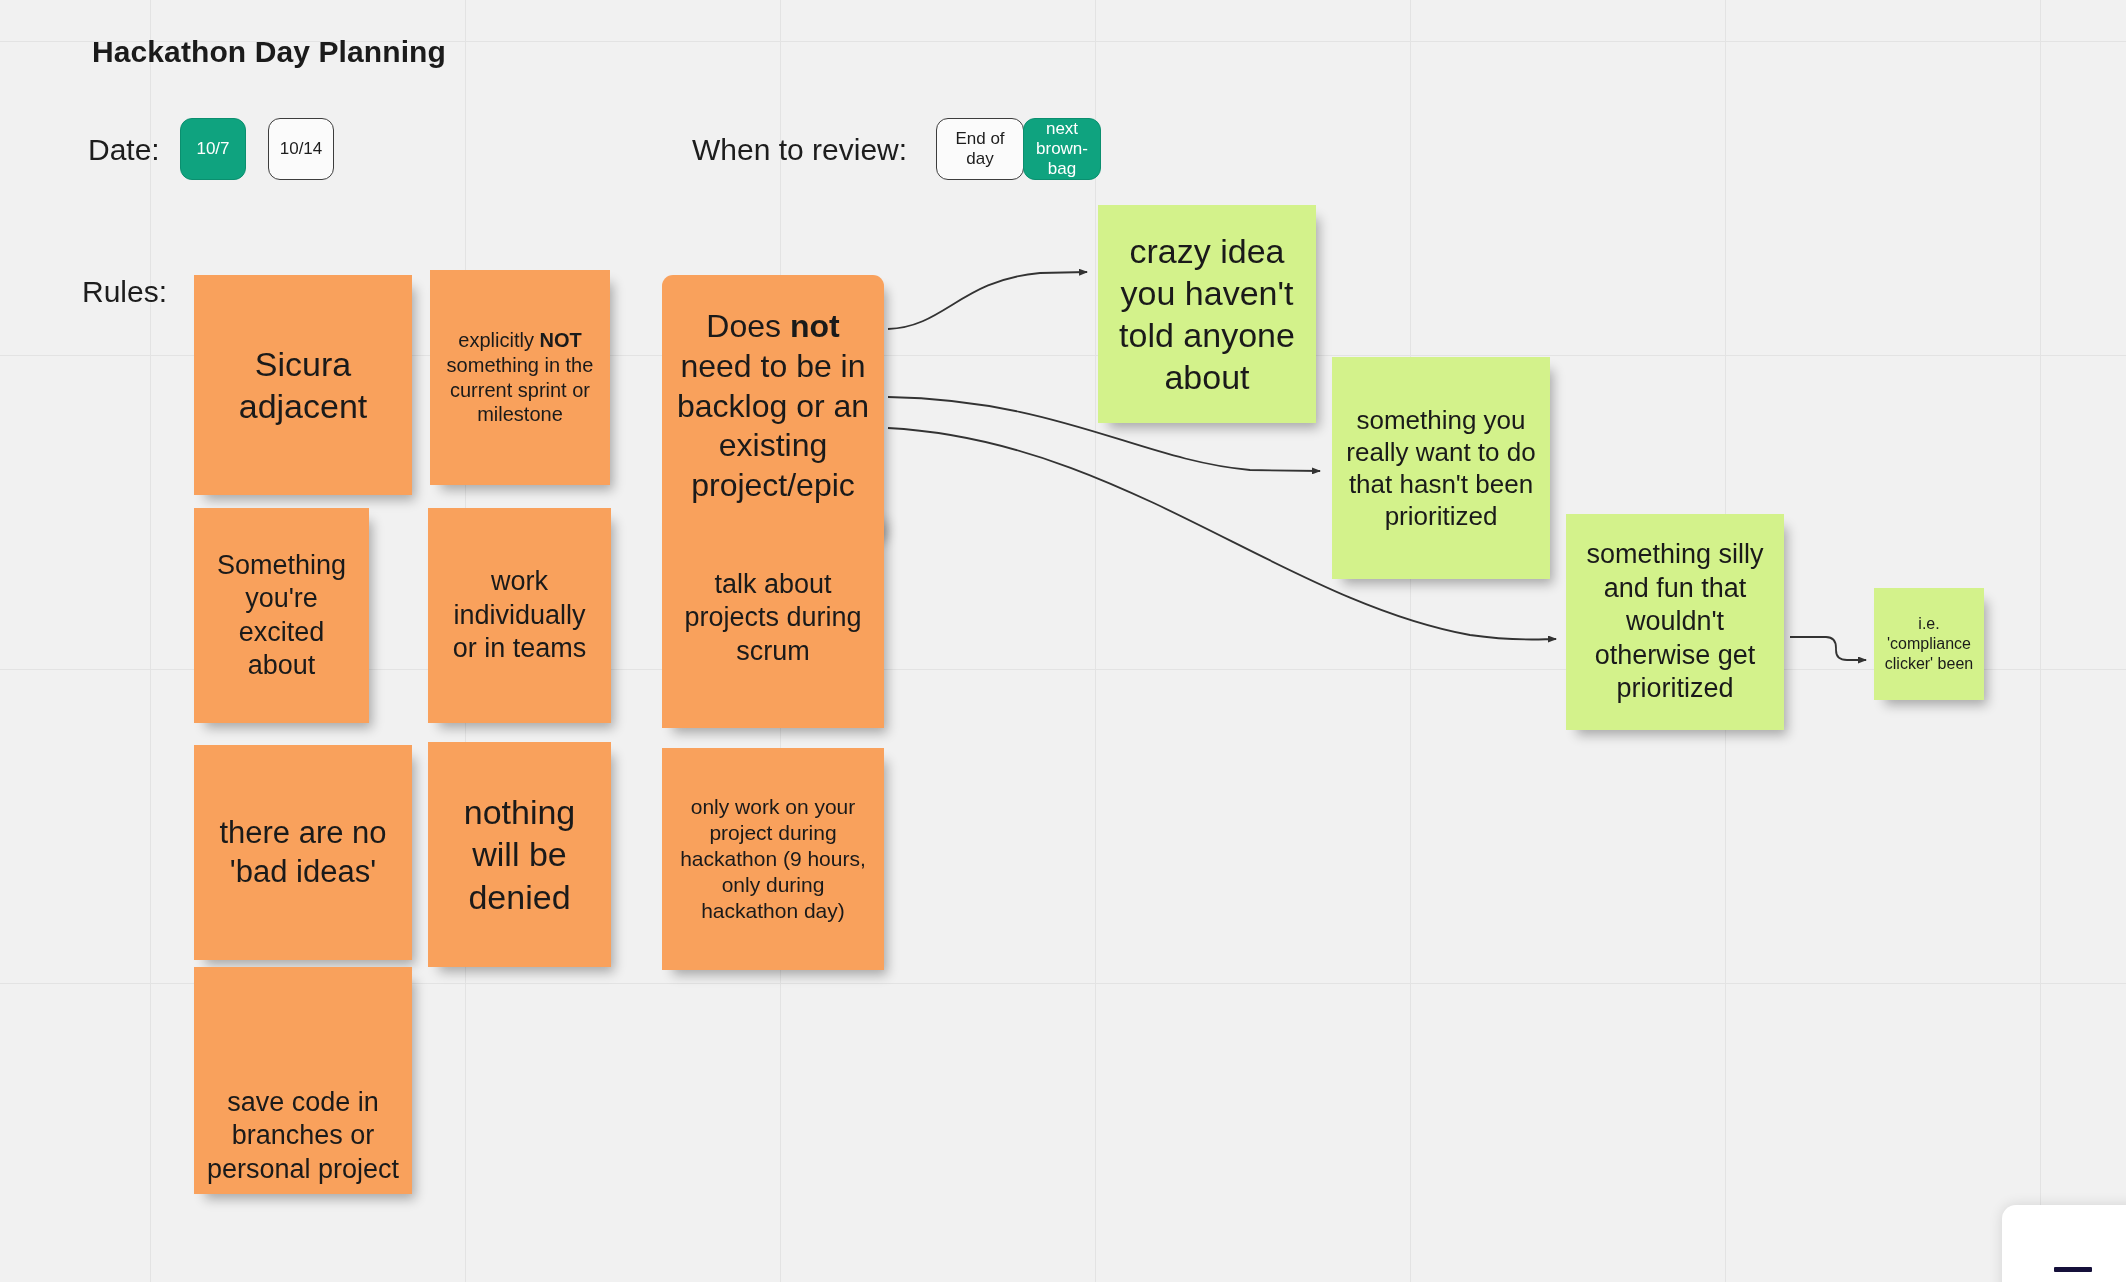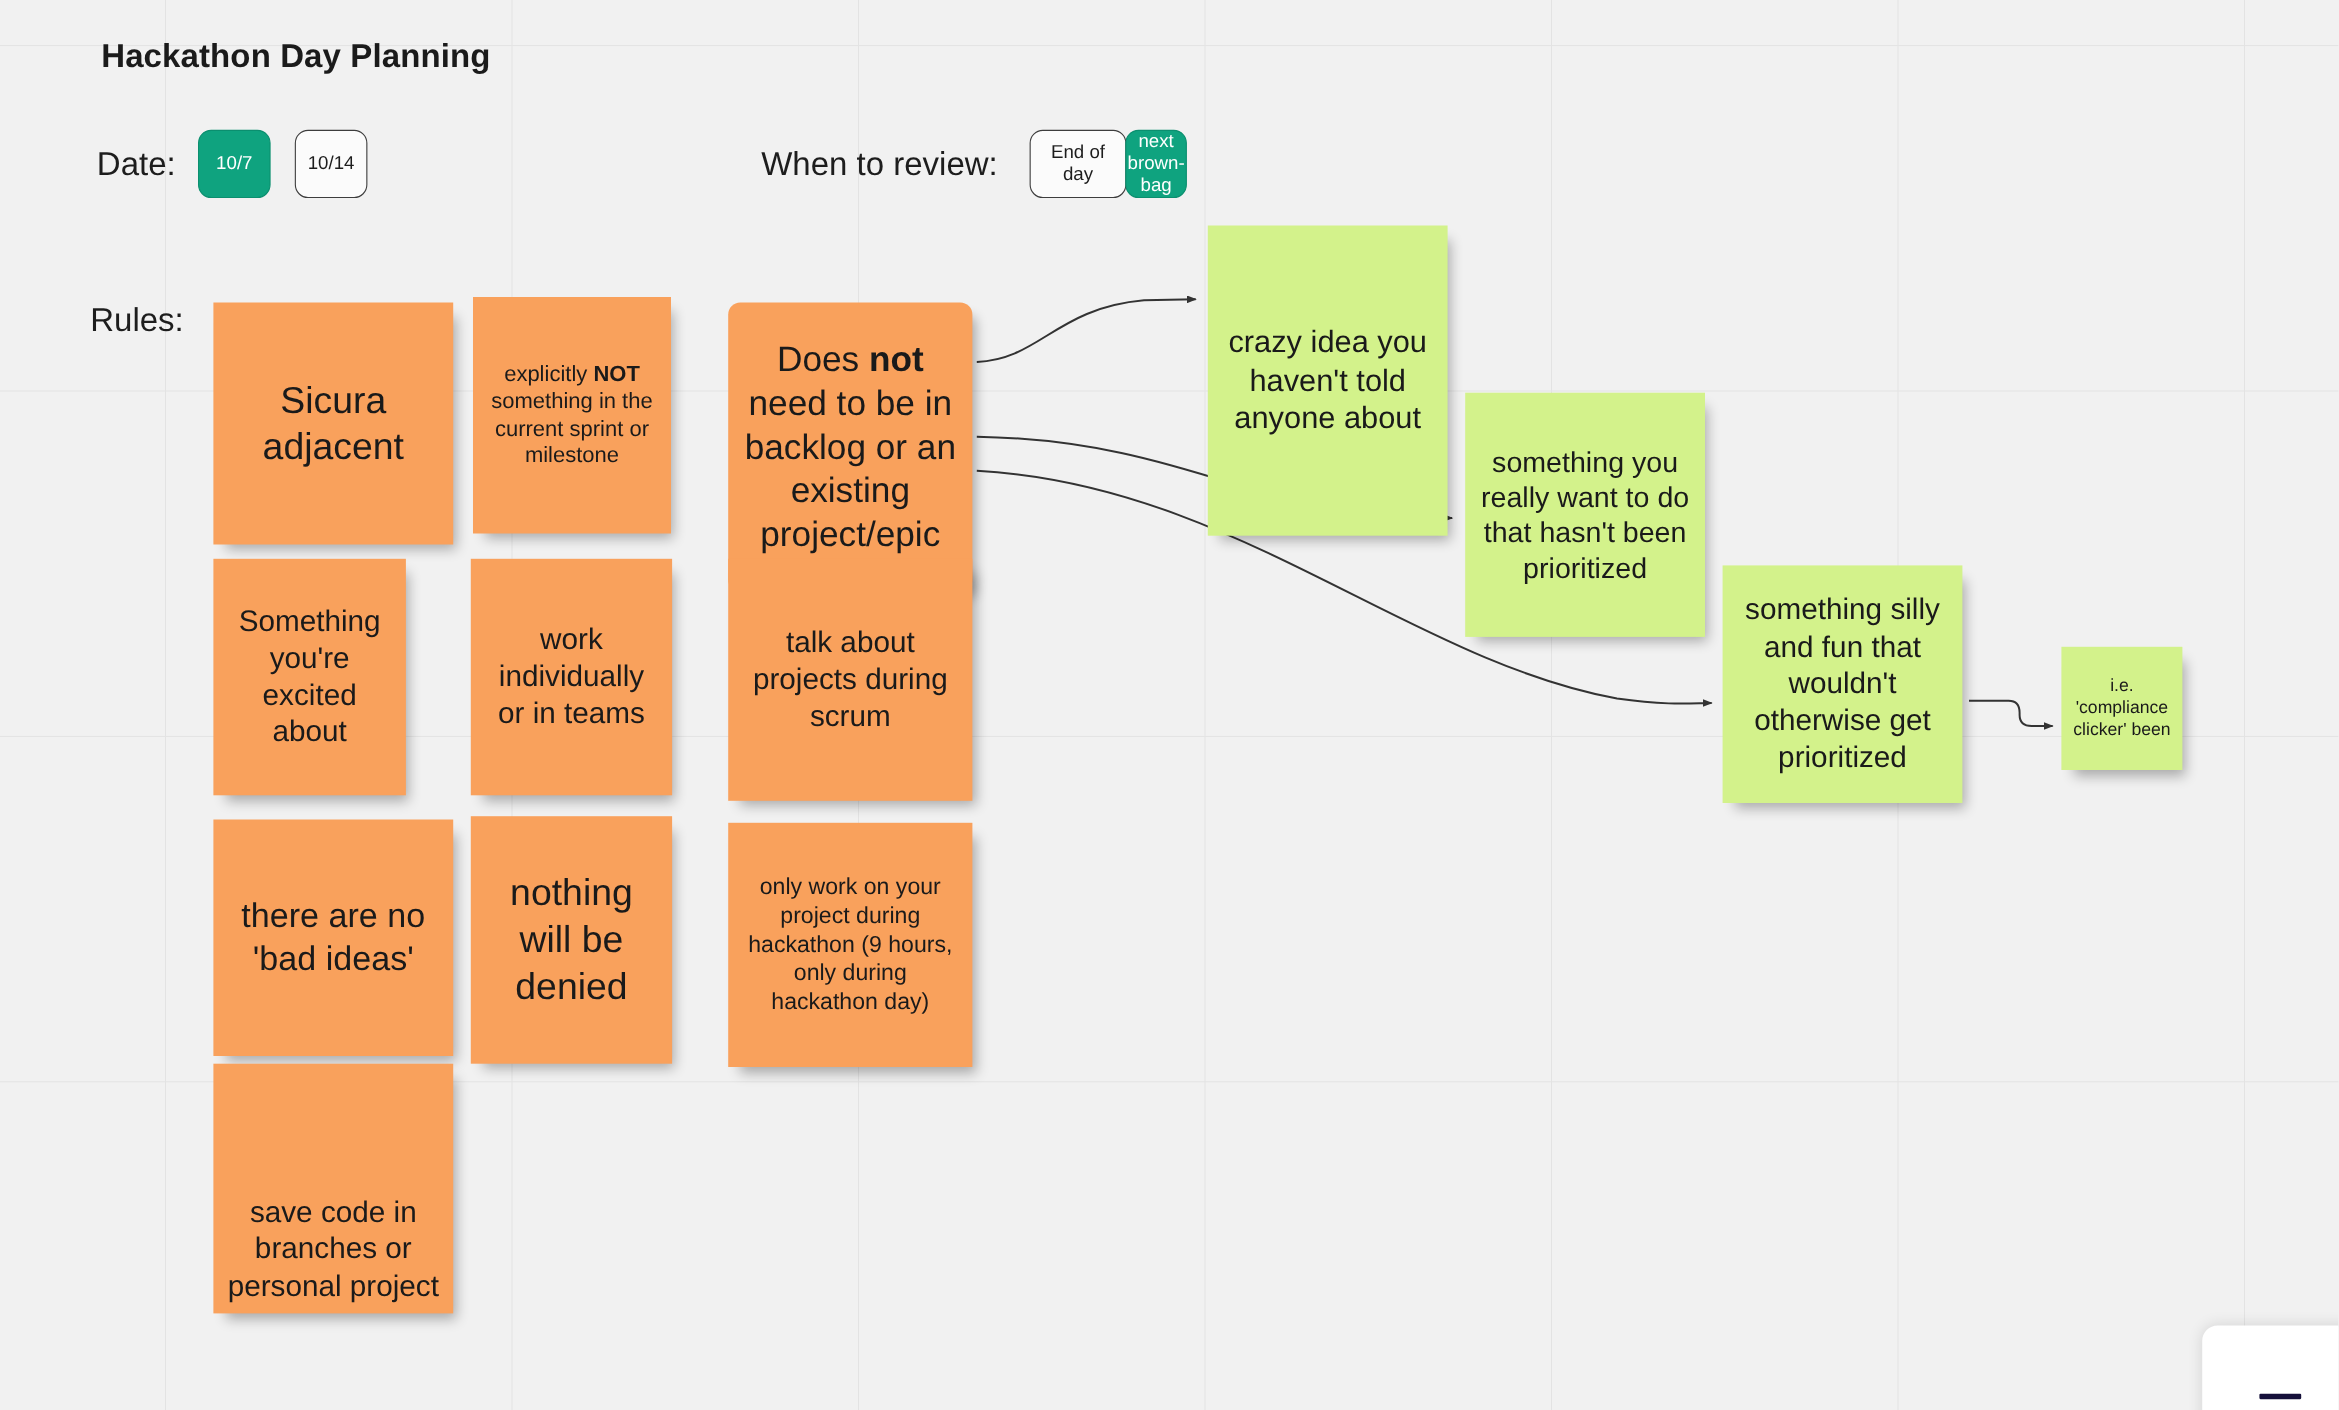--- a/index.html
+++ b/index.html
@@ -64,21 +64,21 @@
   }
   .pill.selected {
     background: #0fa37f;
     border-color: #0b8f6f;
     color: #ffffff;
   }
 
   #pill-date-0   { left: 180px;  top: 118px; width: 66px;  height: 62px; }
   #pill-date-1   { left: 268px;  top: 118px; width: 66px;  height: 62px; }
   #pill-review-0 { left: 936px;  top: 118px; width: 88px;  height: 62px; }
-  #pill-review-1 { left: 1023px; top: 118px; width: 56px;  height: 62px; }
+  #pill-review-1 { left: 1023px; top: 118px; width: 78px;  height: 62px; }
 
   
   .note {
     position: absolute;
     box-sizing: border-box;
     display: flex;
     align-items: center;
     justify-content: center;
     text-align: center;
     padding: 8px 10px;
@@ -200,21 +200,21 @@
   </div>
 
   <div class="note orange" style="left:662px; top:748px; width:222px; height:222px; font-size:21px;">
     <span class="txt">only work on your project during hackathon (9 hours, only during hackathon day)</span>
   </div>
 
   <div class="note orange" style="left:194px; top:967px; width:218px; height:227px; font-size:27px;align-items:flex-end;">
     <span class="txt">save code in branches or personal project</span>
   </div>
 
-  <div class="note green" style="left:1098px; top:205px; width:218px; height:282px; font-size:28px;">
+  <div class="note green" style="left:1098px; top:205px; width:218px; height:218px; font-size:34px;">
     <span class="txt">crazy idea you haven't told anyone about</span>
   </div>
 
   <div class="note green" style="left:1332px; top:357px; width:218px; height:222px; font-size:26px;">
     <span class="txt">something you really want to do that hasn't been prioritized</span>
   </div>
 
   <div class="note green" style="left:1566px; top:514px; width:218px; height:216px; font-size:27px;">
     <span class="txt">something silly and fun that wouldn't otherwise get prioritized</span>
   </div>

